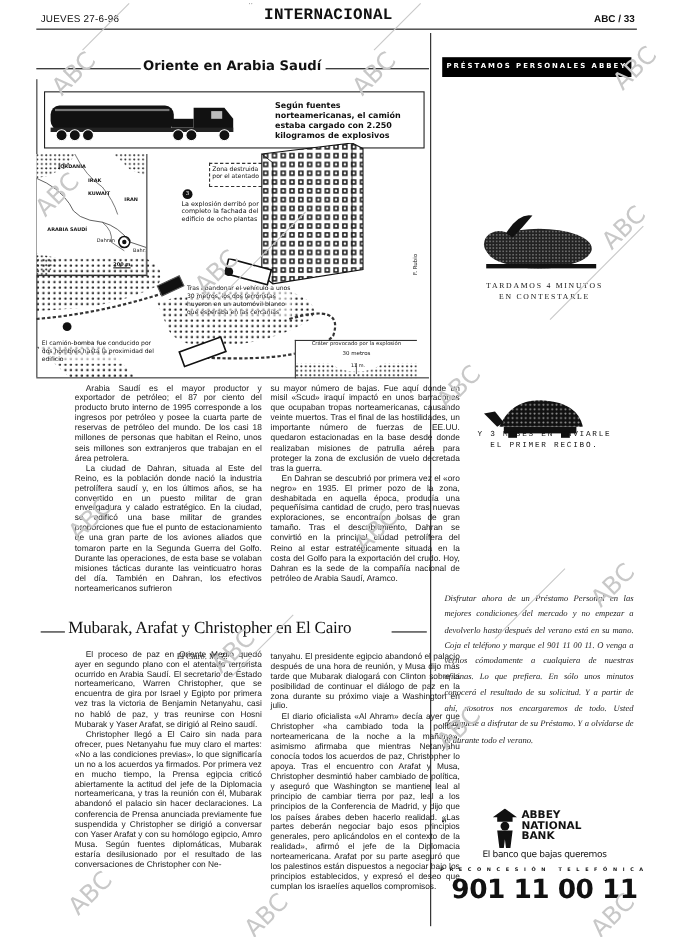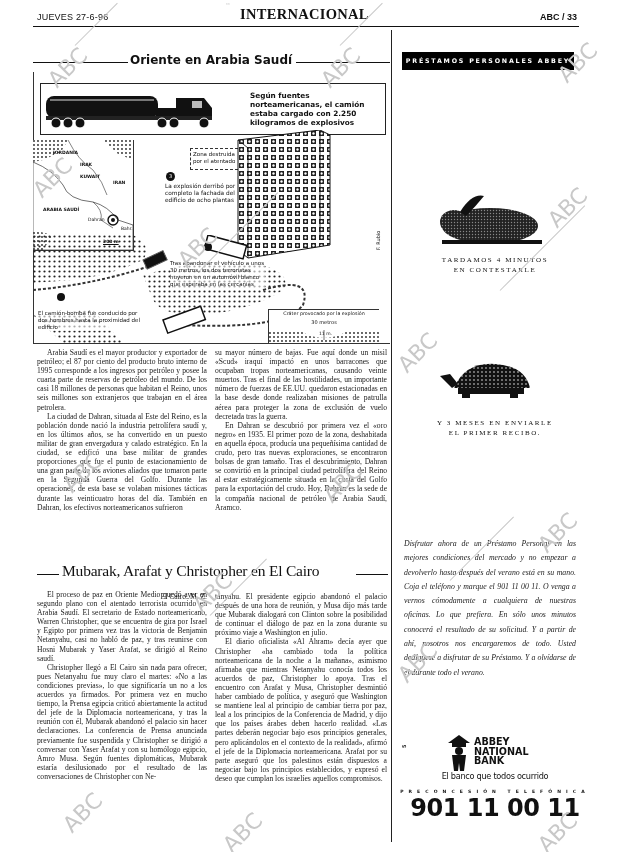--- a/index.html
+++ b/index.html
@@ -1,21 +1,21 @@
 <!DOCTYPE html>
 <html><head>
 <meta charset="utf-8">
 <style>
   html, body { margin:0; padding:0; background:#ffffff; }
   body { width:620px; height:852px; position:relative; overflow:hidden; font-family:"DejaVu Serif", serif; color:#111; }
   .abs { position:absolute; }
 
   
   .hdr-left { left:37px; top:12px; font-family:"Liberation Sans", sans-serif; font-size:9px; letter-spacing:0.2px; }
-  .hdr-center { left:240px; top:6px; font-family:Liberation Serif, serif; font-weight:bold; font-size:14.5px; letter-spacing:0.3px; }
+  .hdr-center { left:240px; top:6px; font-family:Liberation Mono, monospace; font-weight:bold; font-size:14.5px; letter-spacing:0.3px; }
   .hdr-right { left:540px; top:12px; font-family:"Liberation Sans", sans-serif; font-size:9px; font-weight:bold; }
   .hdr-rule { left:33px; top:26px; width:546px; height:1px; background:#111; }
   .hdr-dot { left:226px; top:0px; font-size:6px; color:#555; }
 
   
   .info-title-line-l { left:33px; top:62px; width:95px; height:1px; background:#111; }
   .info-title { left:130px; top:53px; font-family:"DejaVu Sans", sans-serif; font-weight:bold; font-size:12px; }
   .info-title-line-r { left:296px; top:62px; width:94px; height:1px; background:#111; }
   .info-frame { left:33px; top:72px; width:357px; height:271px; border-left:1px solid #333; }
   .truck-box { left:40px; top:83px; width:344px; height:50px; border:1px solid #222; background:#fff; }
@@ -31,41 +31,41 @@
   .bomb-caption { left:38px; top:310px; width:105px; font-family:"DejaVu Sans", sans-serif; font-size:5.5px; line-height:7px; background:rgba(255,255,255,0.6); }
   .vehicle-caption { left:170px; top:260px; width:95px; font-family:"DejaVu Sans", sans-serif; font-size:5.5px; line-height:7px; background:rgba(255,255,255,0.6); }
   .crater-box { left:268px; top:309px; width:110px; height:34px; border-left:1px solid #333; border-top:1px solid #333; background:#fff; }
   .crater-title { left:2px; top:1px; width:106px; text-align:center; font-family:"DejaVu Sans", sans-serif; font-size:4.8px; }
   .crater-width { left:2px; top:9px; width:106px; text-align:center; font-family:"DejaVu Sans", sans-serif; font-size:5px; }
   .crater-depth { left:50px; top:21px; font-family:"DejaVu Sans", sans-serif; font-size:4.5px; }
   .credit { left:375px; top:250px; font-family:"DejaVu Sans", sans-serif; font-size:5px; transform:rotate(-90deg); transform-origin:left top; }
   .info-bottom-rule { left:33px; top:343px; width:357px; height:1px; background:#333; }
 
   
-  .col { font-family:Liberation Serif, serif; font-size:7.6px; line-height:9.1px; text-align:justify; color:#1a1a1a; }
+  .col { font-family:Liberation Sans, sans-serif; font-size:7.6px; line-height:9.1px; text-align:justify; color:#1a1a1a;margin-left:31px; }
   .col p { margin:0; text-indent:10px; }
   .col1 { left:37px; top:348px; width:170px; }
   .col2 { left:215px; top:348px; width:172px; }
 
   .sub-rule-l { left:37px; top:574px; width:22px; height:1px; background:#111; }
   .sub-title { left:62px; top:562px; font-family:"Liberation Serif", serif; font-weight:normal; font-size:15.5px; letter-spacing:-0.2px; }
   .sub-rule-r { left:356px; top:574px; width:32px; height:1px; background:#111; }
 
   .byline { left:140px; top:592px; width:67px; text-align:right; font-family:"Liberation Serif", serif; font-size:7.6px; }
   .col3 { left:37px; top:590px; width:170px; }
   .col4 { left:215px; top:592px; width:172px; }
 
   .vrule { left:391px; top:30px; width:1px; height:812px; background:#222; }
 
   
   .ad-banner { left:402px; top:52px; width:172px; height:18px; background:#000; color:#fff; font-family:"DejaVu Sans", sans-serif; font-weight:bold; font-size:6.3px; letter-spacing:1.8px; text-align:center; line-height:18px; }
   .ad-rabbit { left:432px; top:188px; width:118px; height:60px; }
   .ad-tag1 { left:395px; top:255px; width:200px; text-align:center; font-family:"Liberation Serif", serif; font-size:7px; letter-spacing:1.6px; line-height:10px; }
   .ad-turtle { left:440px; top:358px; width:98px; height:44px; }
-  .ad-tag2 { left:395px; top:418px; width:200px; text-align:center; font-family:Liberation Serif, serif; font-size:7px; letter-spacing:1.6px; line-height:10px; }
+  .ad-tag2 { left:395px; top:390px; width:200px; text-align:center; font-family:Liberation Mono, monospace; font-size:7px; letter-spacing:1.6px; line-height:10px; }
   .ad-body { left:404px; top:537px; width:172px; font-family:"Liberation Serif", serif; font-size:7.8px; line-height:14.3px; text-align:justify; color:#222;font-style:italic; }
   .ad-logo-text { left:474px; top:737px; font-family:"DejaVu Sans", sans-serif; font-weight:bold; font-size:9.6px; line-height:9.5px; }
   .ad-slogan { left:395px; top:771px; width:200px; text-align:center; font-family:"DejaVu Sans", sans-serif; font-size:8.2px; letter-spacing:-0.3px; }
   .ad-pre { left:395px; top:789px; width:200px; text-align:center; font-family:"DejaVu Sans", sans-serif; font-weight:bold; font-size:4.5px; letter-spacing:5.1px; }
   .ad-phone { left:395px; top:794px; width:200px; text-align:center; font-family:"DejaVu Sans", sans-serif; font-weight:bold; font-size:24px; letter-spacing:-0.5px; }
   .ad-code { left:401px; top:748px; font-family:"DejaVu Sans", sans-serif; font-size:5px; font-weight:bold; transform:rotate(-90deg); transform-origin:left top; }
 
   
   .wm { font-family:"DejaVu Sans", sans-serif; font-size:22px; color:#c8c8c8; transform:rotate(-45deg); pointer-events:none; }
   .wm-line { height:1px; background:#c8c8c8; transform:rotate(-45deg); transform-origin:left center; pointer-events:none; }
@@ -260,21 +260,21 @@
   <path d="M2 8 L13 0 L24 8 L20 8 L20 12 L6 12 L6 8 Z" fill="#111"></path>
   <circle cx="13" cy="16" r="4" fill="#111"></circle>
   <path d="M6 20 L20 20 L18 36 L14 36 L13 28 L12 36 L8 36 Z" fill="#111"></path>
 </svg>
 <div class="abs ad-logo-text">
   <div>ABBEY</div>
   <div>NATIONAL</div>
   <div>BANK</div>
 </div>
 <div class="abs ad-code">5</div>
-<div class="abs ad-slogan">El banco que todos ocurrido</div>
+<div class="abs ad-slogan">El banco que bajas queremos</div>
 <div class="abs ad-pre">PRECONCESIÓN TELEFÓNICA</div>
 <div class="abs ad-phone">901 11 00 11</div>
 
 <div class="abs wm" style="left:45px;top:55px">ABC</div>
 <div class="abs wm-line" style="left:75px;top:45px;width:60px"></div>
 <div class="abs wm" style="left:318px;top:55px">ABC</div>
 <div class="abs wm-line" style="left:340px;top:45px;width:60px"></div>
 <div class="abs wm" style="left:555px;top:50px">ABC</div>
 <div class="abs wm" style="left:30px;top:165px">ABC</div>
 <div class="abs wm" style="left:175px;top:235px">ABC</div>

